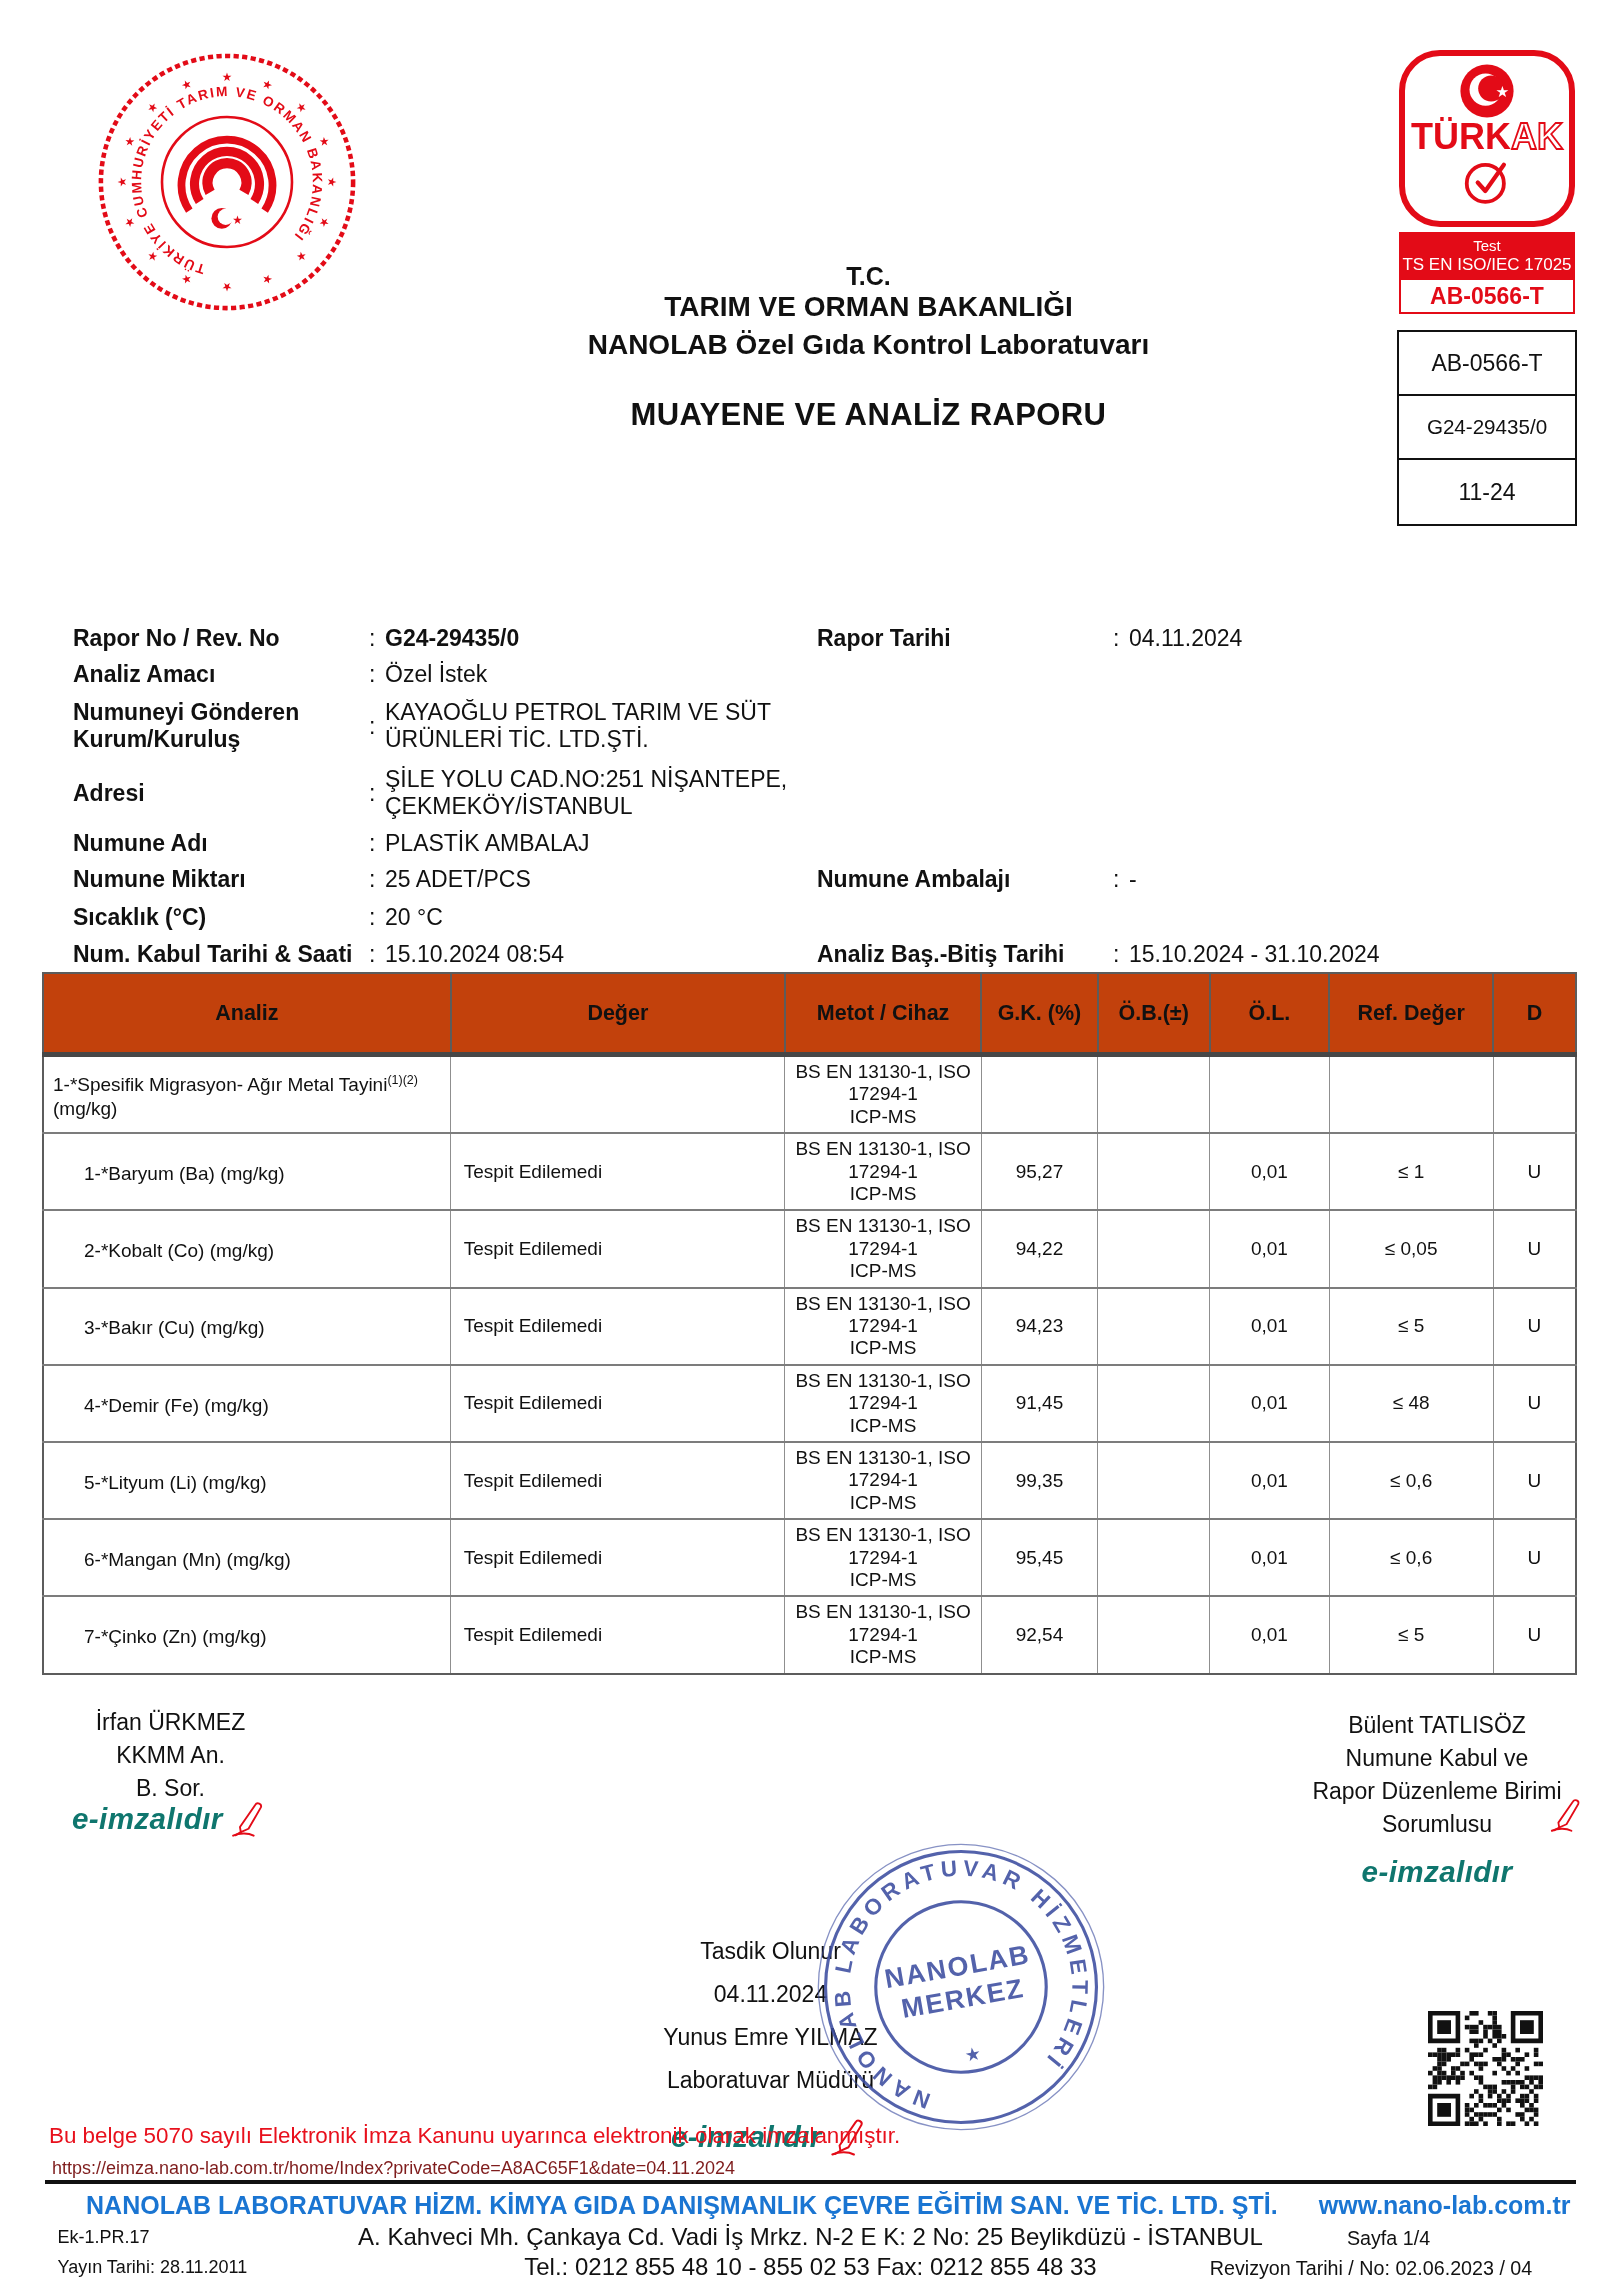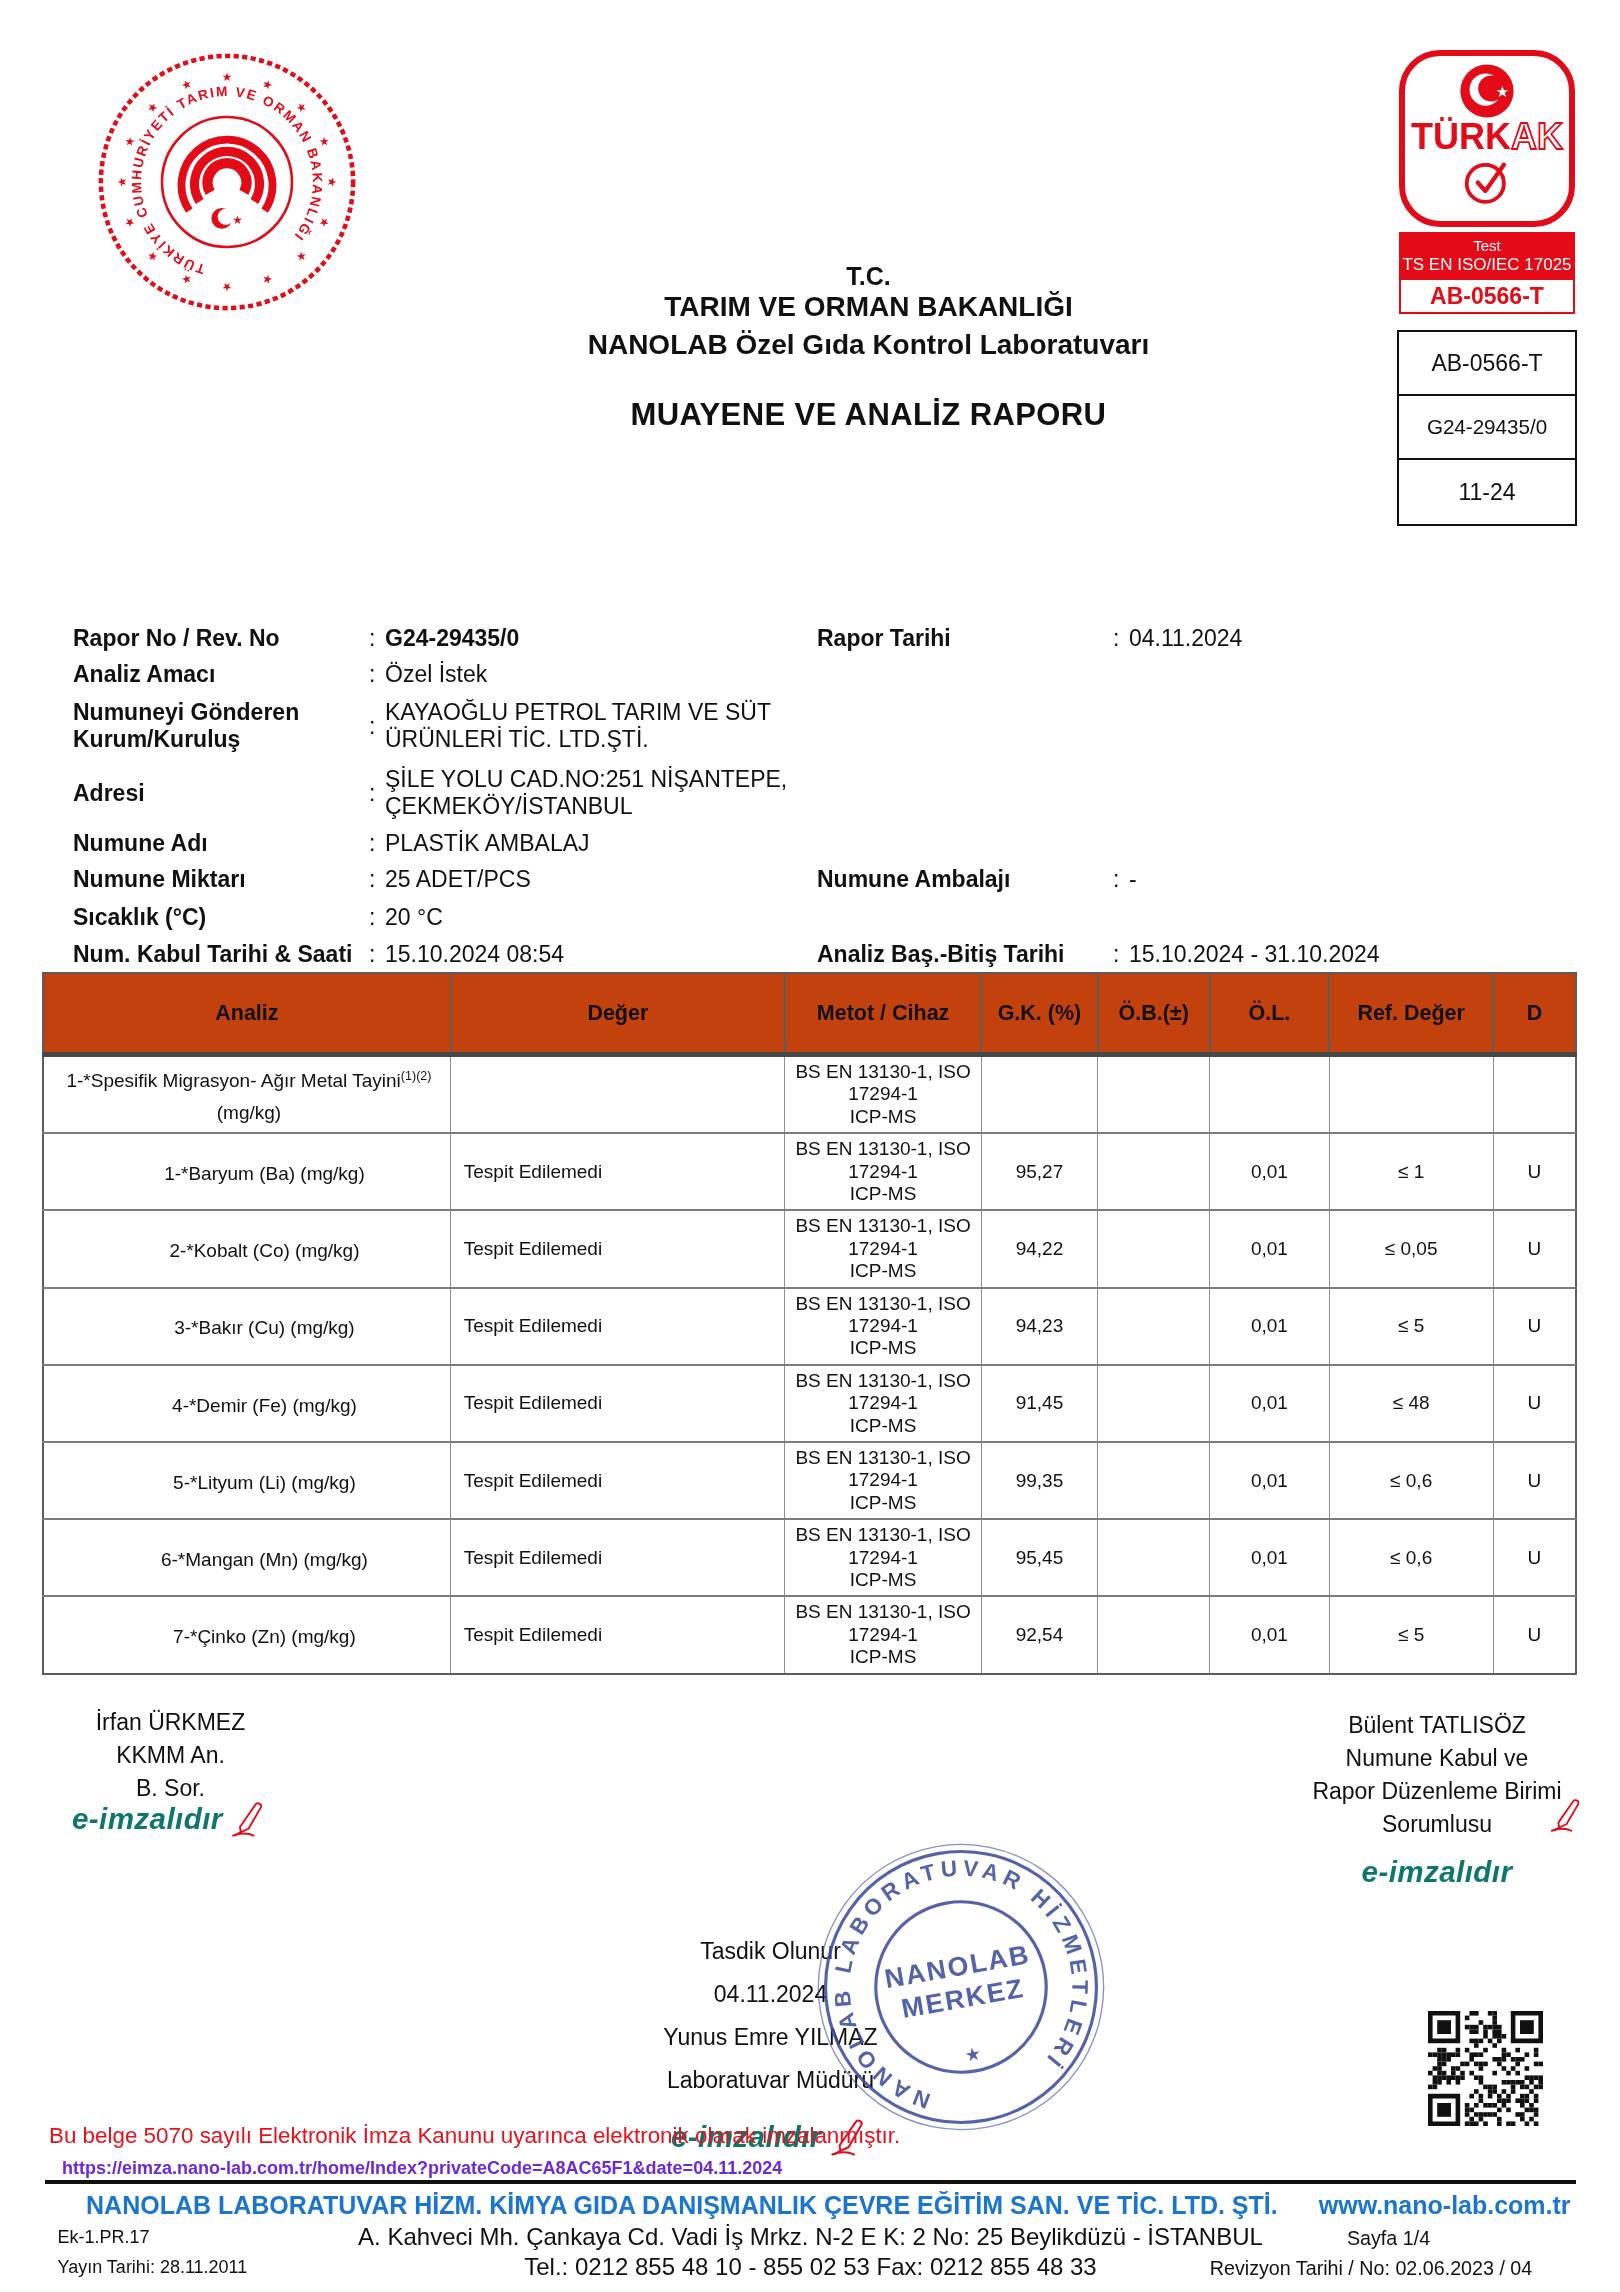--- a/index.html
+++ b/index.html
@@ -41,21 +41,21 @@
   .m-label2{width:296px;font-weight:700;flex:none;}
   .m-value2{flex:1;}
   .pre{white-space:pre-line;}
   .bold{font-weight:700;}
 
   
   .rtable{position:absolute;left:42px;top:972px;width:1535px;border-collapse:collapse;table-layout:fixed;background:#fff;}
   .rtable th{background:#c2410c;border:2.7px solid #5c5c5c;border-bottom:5.4px solid #474747;font-size:21.5px;font-weight:700;height:70px;text-align:center;padding:4px;}
   .rtable td{border:1.8px solid #8f8f8f;border-top:2.7px solid #7c7c7c;font-size:19px;height:68px;padding:3.6px 5.4px;vertical-align:middle;background:#fff;}
   .rtable{border:2.7px solid #5c5c5c;}
-  td.c-analiz{text-align:center;padding-left:40px;line-height:31px;}
+  td.c-analiz{text-align:left;padding-left:40px;line-height:23px;}
   tr.group td.c-analiz{padding-left:9px;}
   td.c-sonuc{text-align:left;padding-left:12.5px;}
   td.c-metot{text-align:center;line-height:22.4px;}
   td.c-num{text-align:center;}
   sup{font-size:12.5px;}
 
   
   .sig{position:absolute;text-align:center;font-size:23px;line-height:33px;}
   .sig-left{left:54px;top:1706px;width:233px;}
   .sig-right{left:1258px;top:1709px;width:358px;}
@@ -64,21 +64,21 @@
   .esig{color:#0f766e;font-style:italic;font-weight:700;font-size:29.6px;letter-spacing:0.4px;}
   .sig-left .esig-row{margin-top:-7.2px;}
   .sig-right .pen-abs{position:absolute;right:30px;top:86px;}
   .sig-right .esig-row{margin-top:14.3px;}
 
   .stamp{position:absolute;left:813px;top:1839px;opacity:.88;}
   .qr{position:absolute;left:1428px;top:2011px;width:115px;height:115px;}
 
   
   .disclaimer{position:absolute;left:49px;top:2123px;color:#e8101c;font-size:22.4px;}
-  .doc-url{position:absolute;left:62px;top:2158px;font-size:18px;color:#6d28d9;text-decoration:none;font-weight:bold;}
+  .doc-url{position:absolute;left:52px;top:2158px;font-size:18px;color:#7f1d1d;text-decoration:none;}
   .footer{position:absolute;left:45px;top:2180px;width:1531px;}
   .footer-rule{height:3.6px;background:#111;}
   .footer-blue{display:flex;align-items:baseline;margin-top:7.2px;color:#1a75d2;font-weight:700;font-size:25px;}
   .fb-company{flex:1;text-align:center;}
   .fb-site{flex:none;padding-right:5.4px;color:#1a75d2;text-decoration:none;}
   .f-item{position:absolute;}
   .f-doccode{left:12.5px;top:47px;font-size:18px;}
   .f-pubdate{left:12.5px;top:77px;font-size:18px;}
   .f-address{left:0;top:43px;width:100%;text-align:center;font-size:24px;}
   .f-phone{left:0;top:73px;width:100%;text-align:center;font-size:24px;}

